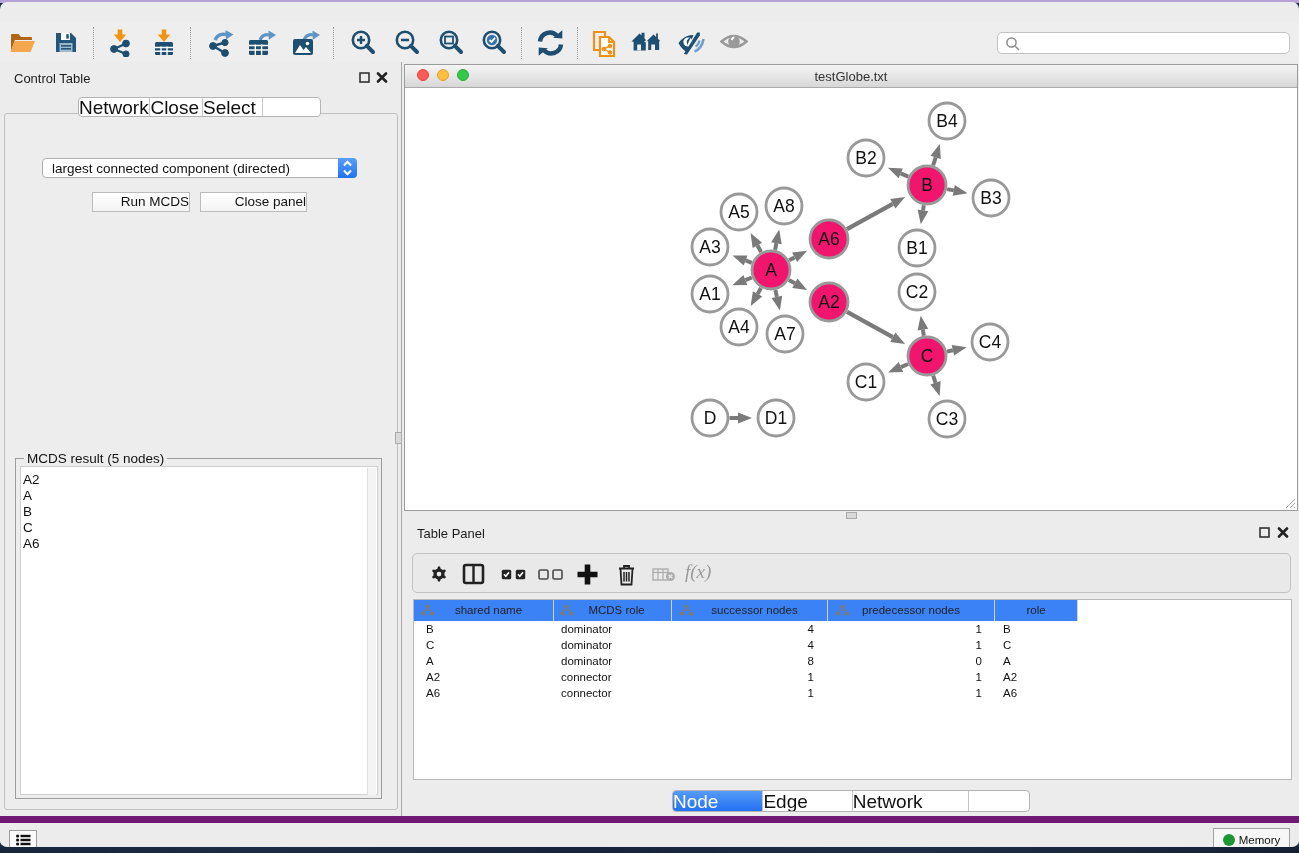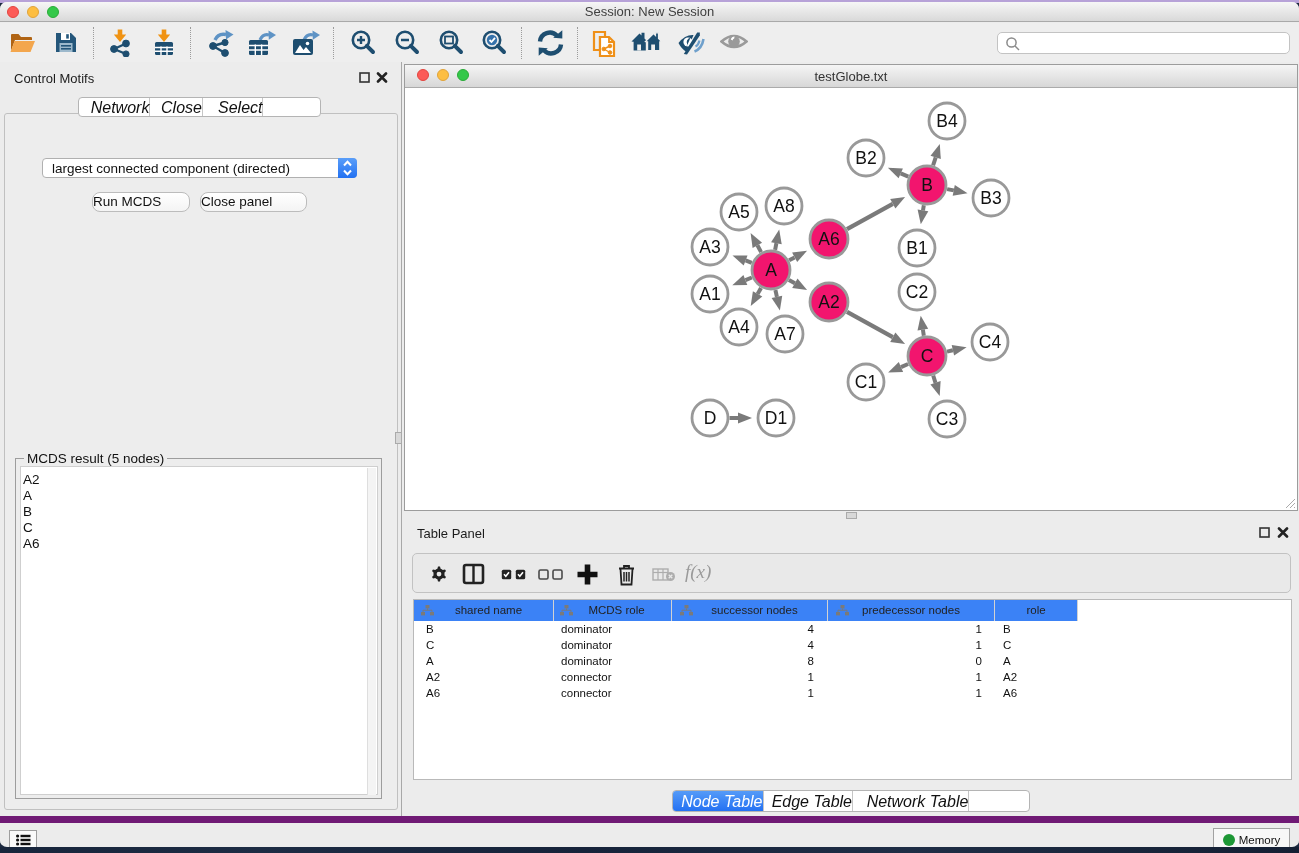--- a/index.html
+++ b/index.html
@@ -30,33 +30,33 @@
   border-top:7px solid #701a75; }
 
 #cpanel { position:absolute; left:0; top:60px; width:402px; height:754px; background:#ececec;
   border-right:1px solid #a8a8a8; }
 #cpanel .ptitle { position:absolute; left:14px; top:9px; font-size:13px; color:#1c1c1c; }
 #cpbody { position:absolute; left:4px; top:51px; width:394px; height:697px;
   border:1px solid #c0c0c0; border-radius:3px; background:#ededed; }
 
 .seg { position:absolute; display:flex; height:20px; background:#fff;
   border:1px solid #b4b4b4; border-radius:4px; overflow:hidden; }
-.seg div { font-size:16px; color:#111; text-align:right; line-height:19px;
-  border-right:1px solid #c6c6c6;font-style:italic; }
+.seg div { font-size:19px; color:#111; text-align:left; line-height:19px;
+  border-right:1px solid #c6c6c6; }
 .seg div:last-child { border-right:none;margin-top:36px; }
 .seg div.sel { background:linear-gradient(#559bf8,#2371f3); color:#fff; }
 
 #combo { position:absolute; left:42px; top:96px; width:315px; height:20px; background:#fff;
   border:1px solid #b0b0b0; border-radius:4px; }
 #combo .ctext { position:absolute; left:9px; top:2px; font-size:13.5px; color:#111; }
 #combo .step { position:absolute; right:-1px; top:-1px; width:19px; height:20px;
   background:linear-gradient(#5a9ef9,#2271f2); border-radius:0 4px 4px 0; }
 .btn { position:absolute; height:20px; background:linear-gradient(#ffffff,#f4f4f4);
-  border:1px solid #bcbcbc; border-radius:8px; font-size:13.5px; color:#111;
-  text-align:left; line-height:18px; }
+  border:1px solid #bcbcbc; border-radius:0; font-size:13.5px; color:#111;
+  text-align:right; line-height:18px; }
 
 #mcdsfs { position:absolute; left:15px; top:396px; width:367px; height:341px;
   border:1px solid #9d9d9d; }
 #mcdsfs .legend { position:absolute; left:8px; top:-8px; background:#ededed;
   padding:0 3px; font-size:13.5px; color:#111; }
 #mcdslist { position:absolute; left:4px; top:7px; width:358px; height:329px; background:#fff;
   border:1px solid #cfcfcf; font-size:13.5px; color:#111; line-height:16px; padding:5px 0 0 2px; }
 #mcdslist .sbar { position:absolute; right:1px; top:1px; width:9px; height:327px;
   background:#f4f4f4; border-left:1px solid #dedede; }
 
@@ -80,26 +80,20 @@
   background:#3b82f6; font-size:11.5px; color:#222;
   text-align:center; line-height:20px; }
 .trow { position:absolute; font-size:11.5px; color:#111; height:16px; line-height:16px; }
 
 .wbtn { position:absolute; font-size:12px; color:#333; }
 </style>
 </head>
 <body>
 <div id="desktop-top"></div>
 <div id="win">
-  <div id="titlebar">
-    <div class="tl r"></div>
-      <div class="tl y"></div>
-      <div class="tl g"></div>
-    <div id="titletext">Session: New Session</div>
-  </div>
   <div id="toolbar">
 
     <svg class="tbi" style="left:8px" width="28" height="27" viewBox="0 0 28 27">
       <path d="M3 22 L3 6 Q3 5 4 5 L10.5 5 L13 8 L23 8 Q24 8 24 9 L24 11 L7 11 Z" fill="#b06414"></path>
       <path d="M6.5 12 L27 12 L22.5 23 L2.5 23 Z" fill="#f3a64d"></path>
     </svg>
 
     <svg class="tbi" style="left:52px" width="27" height="27" viewBox="0 0 27 27">
       <path d="M4 4 L19 4 L24 9 L24 23 L4 23 Z" fill="#24567a"></path>
       <rect x="9" y="4" width="9" height="7" fill="#fff"></rect>
@@ -244,21 +238,21 @@
       <path d="M10.8 6.5 A 4.2 4.2 0 0 1 14.6 3.4 L14.2 5.6 A 2.4 2.4 0 0 0 12.6 7.6 Z" fill="#fff"></path>
     </svg>
     <div id="searchbox">
       <svg width="16" height="16" viewBox="0 0 16 16" style="position:absolute;left:7px;top:3px">
         <circle cx="6.5" cy="6.5" r="4.6" stroke="#8a8a8a" stroke-width="1.5" fill="none"></circle>
         <line x1="10" y1="10" x2="14" y2="14" stroke="#8a8a8a" stroke-width="1.5"></line>
       </svg>
     </div>
   </div>
   <div id="cpanel">
-    <div class="ptitle">Control Motifs</div>
+    <div class="ptitle">Control Table</div>
     <svg class="wbtn" style="left:359px;top:10px" width="11" height="11" viewBox="0 0 11 11">
       <rect x="1" y="1" width="9" height="9" fill="none" stroke="#333" stroke-width="1.6"></rect>
     </svg>
     <svg class="wbtn" style="left:376px;top:10px" width="12" height="11" viewBox="0 0 12 11">
       <path d="M2 1.5 L10 9.5 M10 1.5 L2 9.5" stroke="#222" stroke-width="2.6" stroke-linecap="round"></path>
     </svg>
     <div id="cpbody"></div>
     <div class="seg" style="left:78px;top:35px;width:243px">
       <div style="width:72px">Network</div>
         <div style="width:53px">Close</div>

